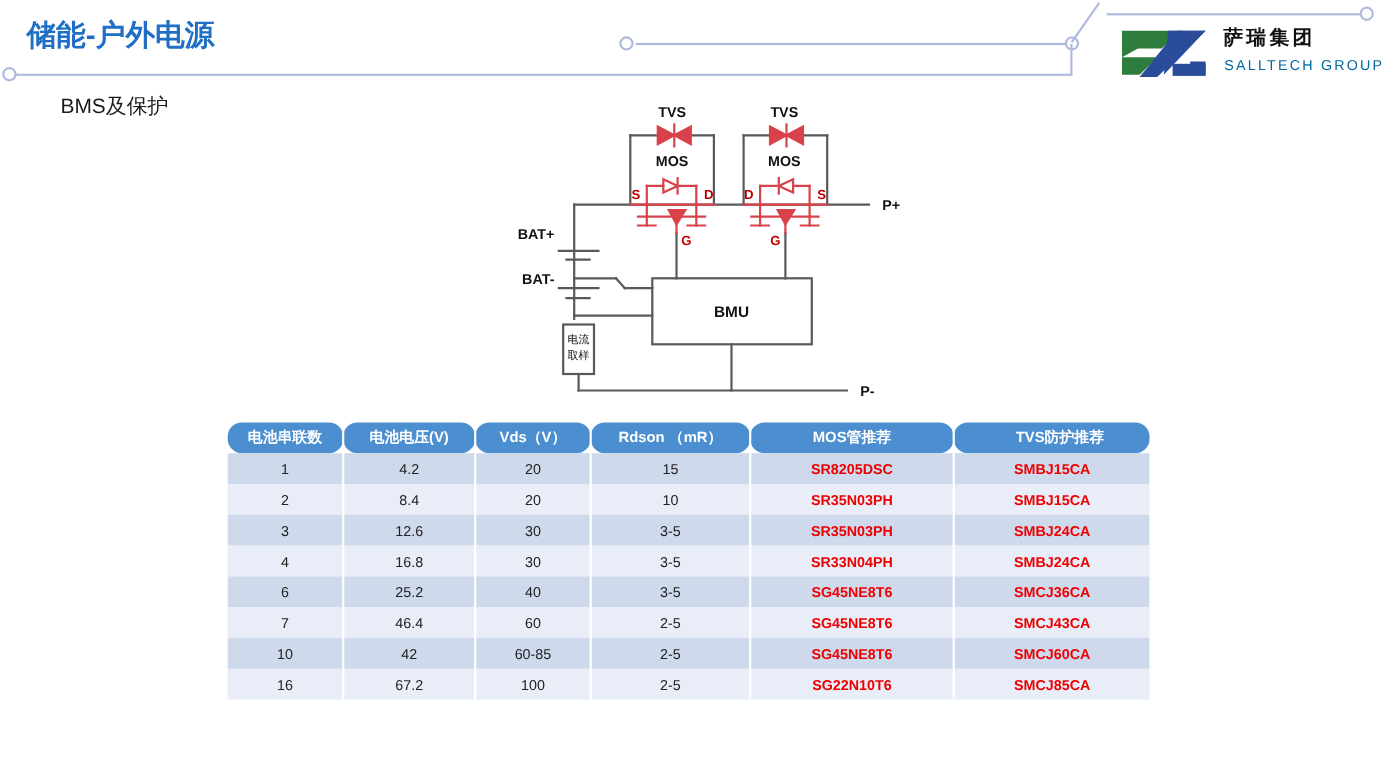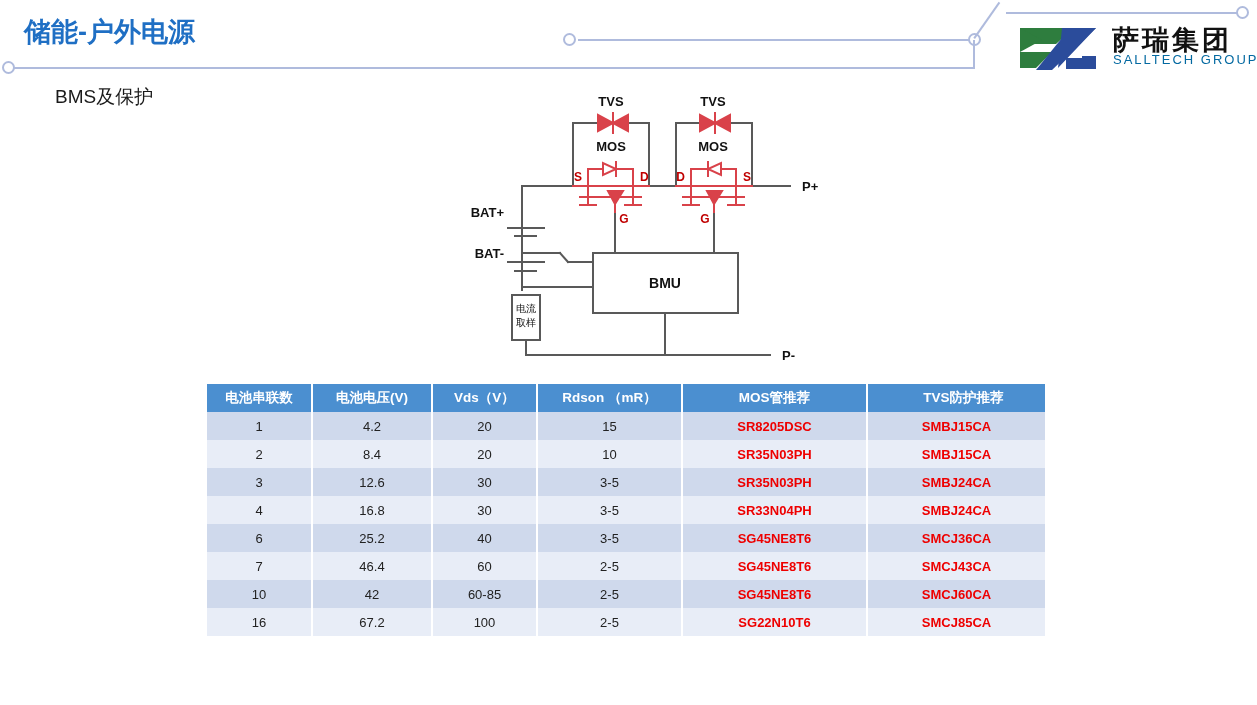--- a/index.html
+++ b/index.html
@@ -65,21 +65,21 @@
     left: 1012px;
     top: 22px;
     width: 240px;
     height: 52px;
   }
   #logo-mark { position: absolute; left: 0; top: 2px; }
   #logo-text-cn {
     position: absolute;
     left: 100px;
     top: 0px;
-    font-size: 27px;
+    font-size: 18px;
     font-weight: bold;
     color: #111111;
     letter-spacing: 3px;
     white-space: nowrap;
   }
   #logo-text-en {
     position: absolute;
     left: 101px;
     top: 30px;
     font-size: 13px;
@@ -110,20 +110,21 @@
   #spec-table th {
     background: #4B8FD0;
     color: #ffffff;
     font-size: 13.5px;
     font-weight: bold;
     height: 28px;
     text-align: center;
     border-right: 2px solid #ffffff;
     padding: 0 2px;
     white-space: nowrap;
+    border-radius: 13px;
   }
   #spec-table th:last-child { border-right: none; padding-left: 16px; }
   #spec-table td {
     font-size: 13px;
     color: #222222;
     height: 28px;
     text-align: center;
     border-right: 2px solid #ffffff;
     padding: 0 2px;
     white-space: nowrap;

